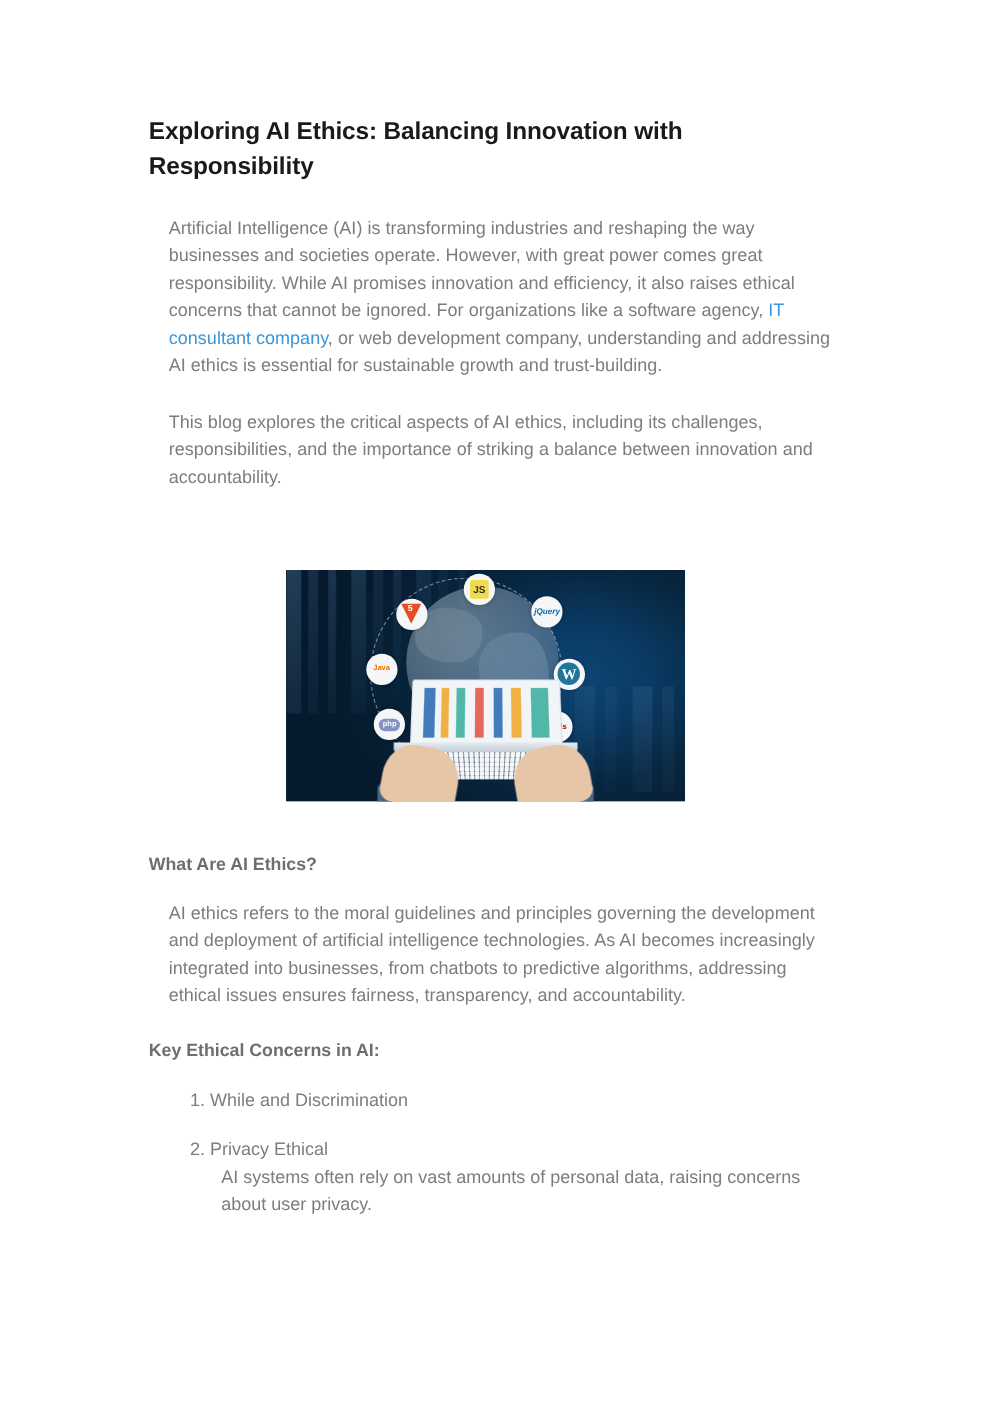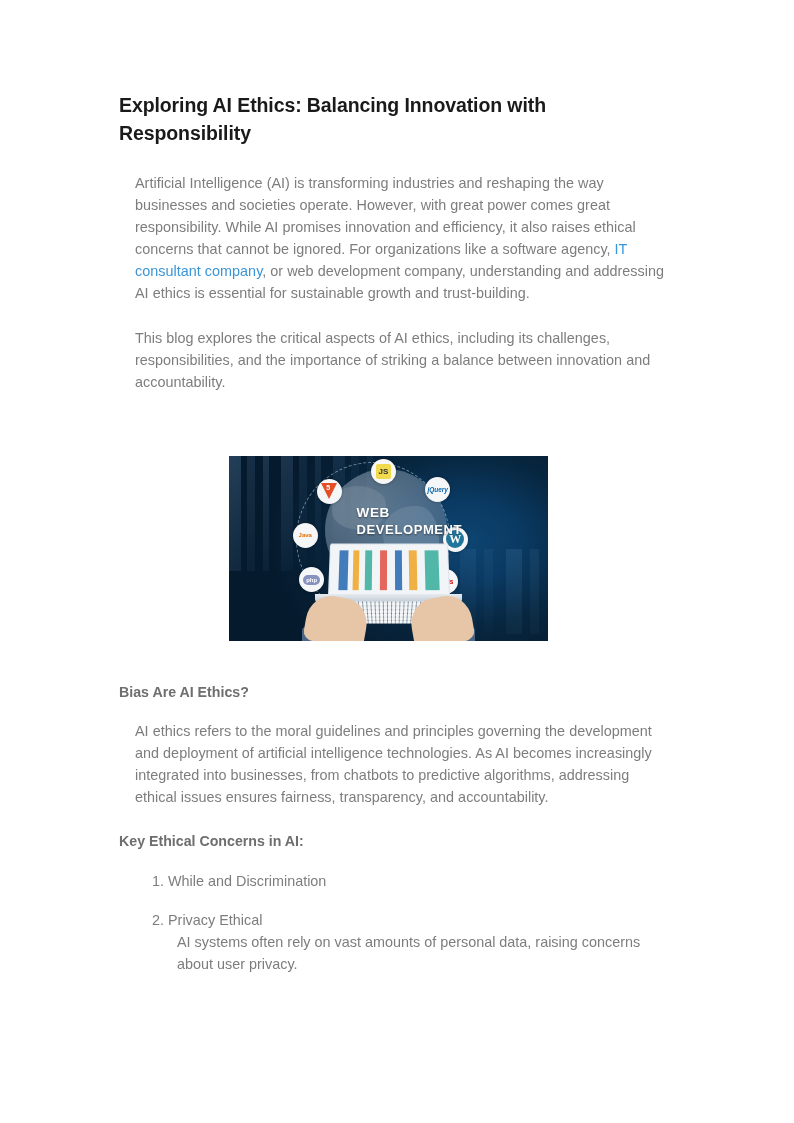--- a/index.html
+++ b/index.html
@@ -368,38 +368,34 @@
         <div class="badge wp">
           <span class="gl-wp">W</span>
         </div>
         <div class="badge php">
           <span class="gl-php">php</span>
         </div>
         <div class="badge rails">
           <span class="gl-rails">Rails</span>
         </div>
 
-        <div class="fig-title">
-          <span>WEB</span>
-          <span class="l2">DEVELOPMENT</span>
-        </div>
 
         <div class="laptop-screen">
           <div class="ui"></div>
         </div>
         <div class="laptop-base"></div>
         <div class="keyboard"></div>
         <div class="sleeve left"></div>
         <div class="sleeve right"></div>
         <div class="hand left"></div>
         <div class="hand right"></div>
       </div>
     </div>
 
-    <h2 class="subhead h-what">Bias Are AI Ethics?</h2>
+    <h2 class="subhead h-what">What Are AI Ethics?</h2>
 
     <p class="para">AI ethics refers to the moral guidelines and principles governing the development and deployment of artificial intelligence technologies. As AI becomes increasingly integrated into businesses, from chatbots to predictive algorithms, addressing ethical issues ensures fairness, transparency, and accountability.</p>
 
     <h2 class="subhead h-key">Key Ethical Concerns in AI:</h2>
 
     <ol class="olist">
       <li>
         <span class="num">1.</span>
         <span class="li-title">While and Discrimination</span>
       </li>

